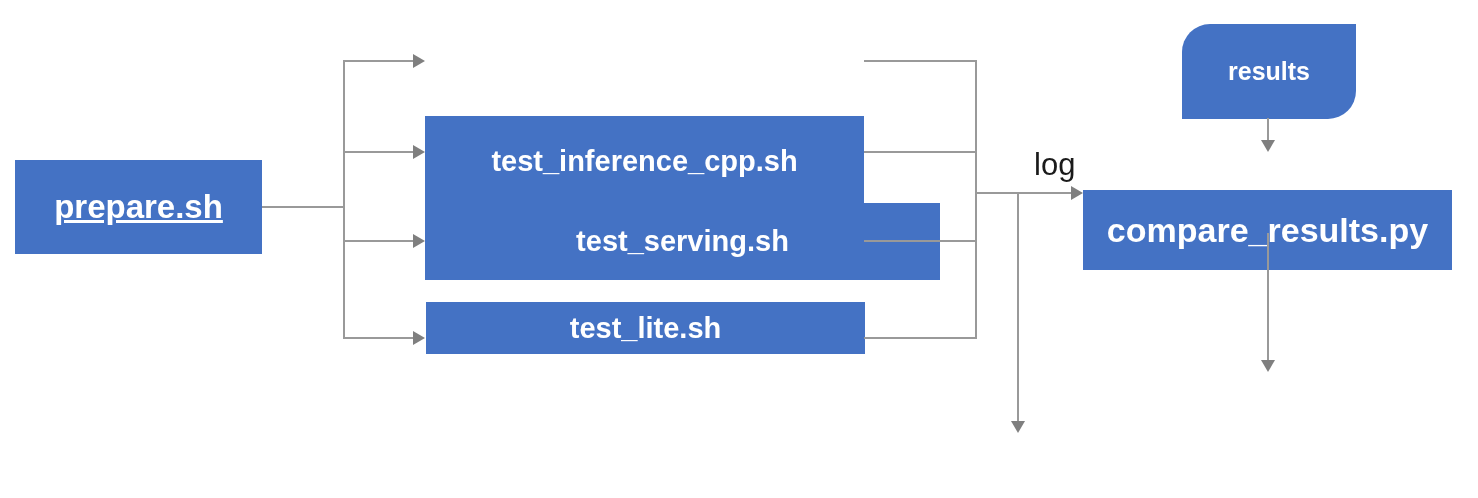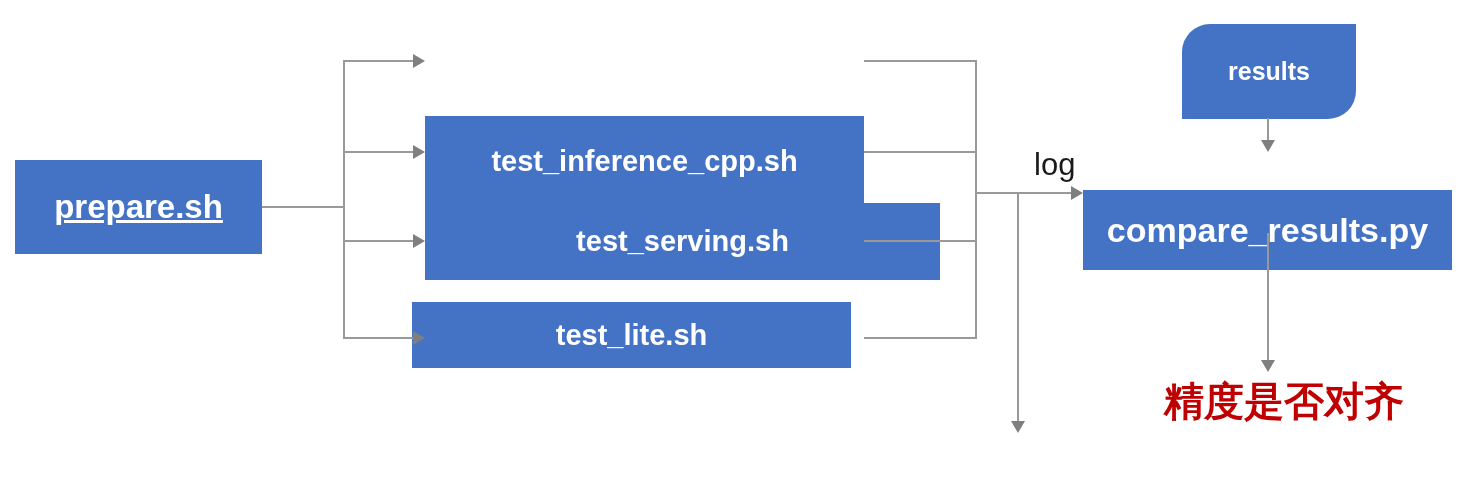--- a/index.html
+++ b/index.html
@@ -61,21 +61,21 @@
 
 <div class="canvas">
 
   <div class="node" style="left:15px; top:160px; width:247px; height:94px; font-size:33px;text-decoration:underline;">prepare.sh</div>
 
 
   <div class="node" style="left:425px; top:116px; width:439px; height:90px; font-size:29px;">test_inference_cpp.sh</div>
 
   <div class="node" style="left:425px; top:203px; width:515px; height:77px; font-size:29px;">test_serving.sh</div>
 
-  <div class="node" style="left:412px; top:302px; width:439px; height:66px; font-size:29px;">test_lite.sh</div>
+  <div class="node" style="left:426px; top:302px; width:439px; height:52px; font-size:29px;">test_lite.sh</div>
 
   <div class="node" style="left:1182px; top:24px; width:174px; height:95px; font-size:25px; border-radius:28px 0 28px 0;">results</div>
 
   <div class="node" style="left:1083px; top:153px; width:369px; height:80px; font-size:34px;margin-top:37px;">compare_results.py</div>
 
   <div class="line" style="left:262px; top:206px; width:82px; height:2px;"></div>
   <div class="line" style="left:343px; top:60px; width:2px; height:279px;"></div>
 
   <div class="line" style="left:343px; top:60px; width:72px; height:2px;"></div>
   <div class="arrow-right" style="left:413px; top:54px;"></div>
@@ -102,16 +102,15 @@
 
   <div class="line" style="left:1017px; top:193px; width:2px; height:228px;"></div>
   <div class="arrow-down" style="left:1011px; top:421px;"></div>
 
   <div class="line" style="left:1267px; top:118px; width:2px; height:23px;"></div>
   <div class="arrow-down" style="left:1261px; top:140px;"></div>
 
   <div class="line" style="left:1267px; top:233px; width:2px; height:128px;"></div>
   <div class="arrow-down" style="left:1261px; top:360px;"></div>
 
-  <div class="annotation" style="left:1164px; top:381px;">精度是否对齐</div>
 
 
 </div>
 
 </body></html>

